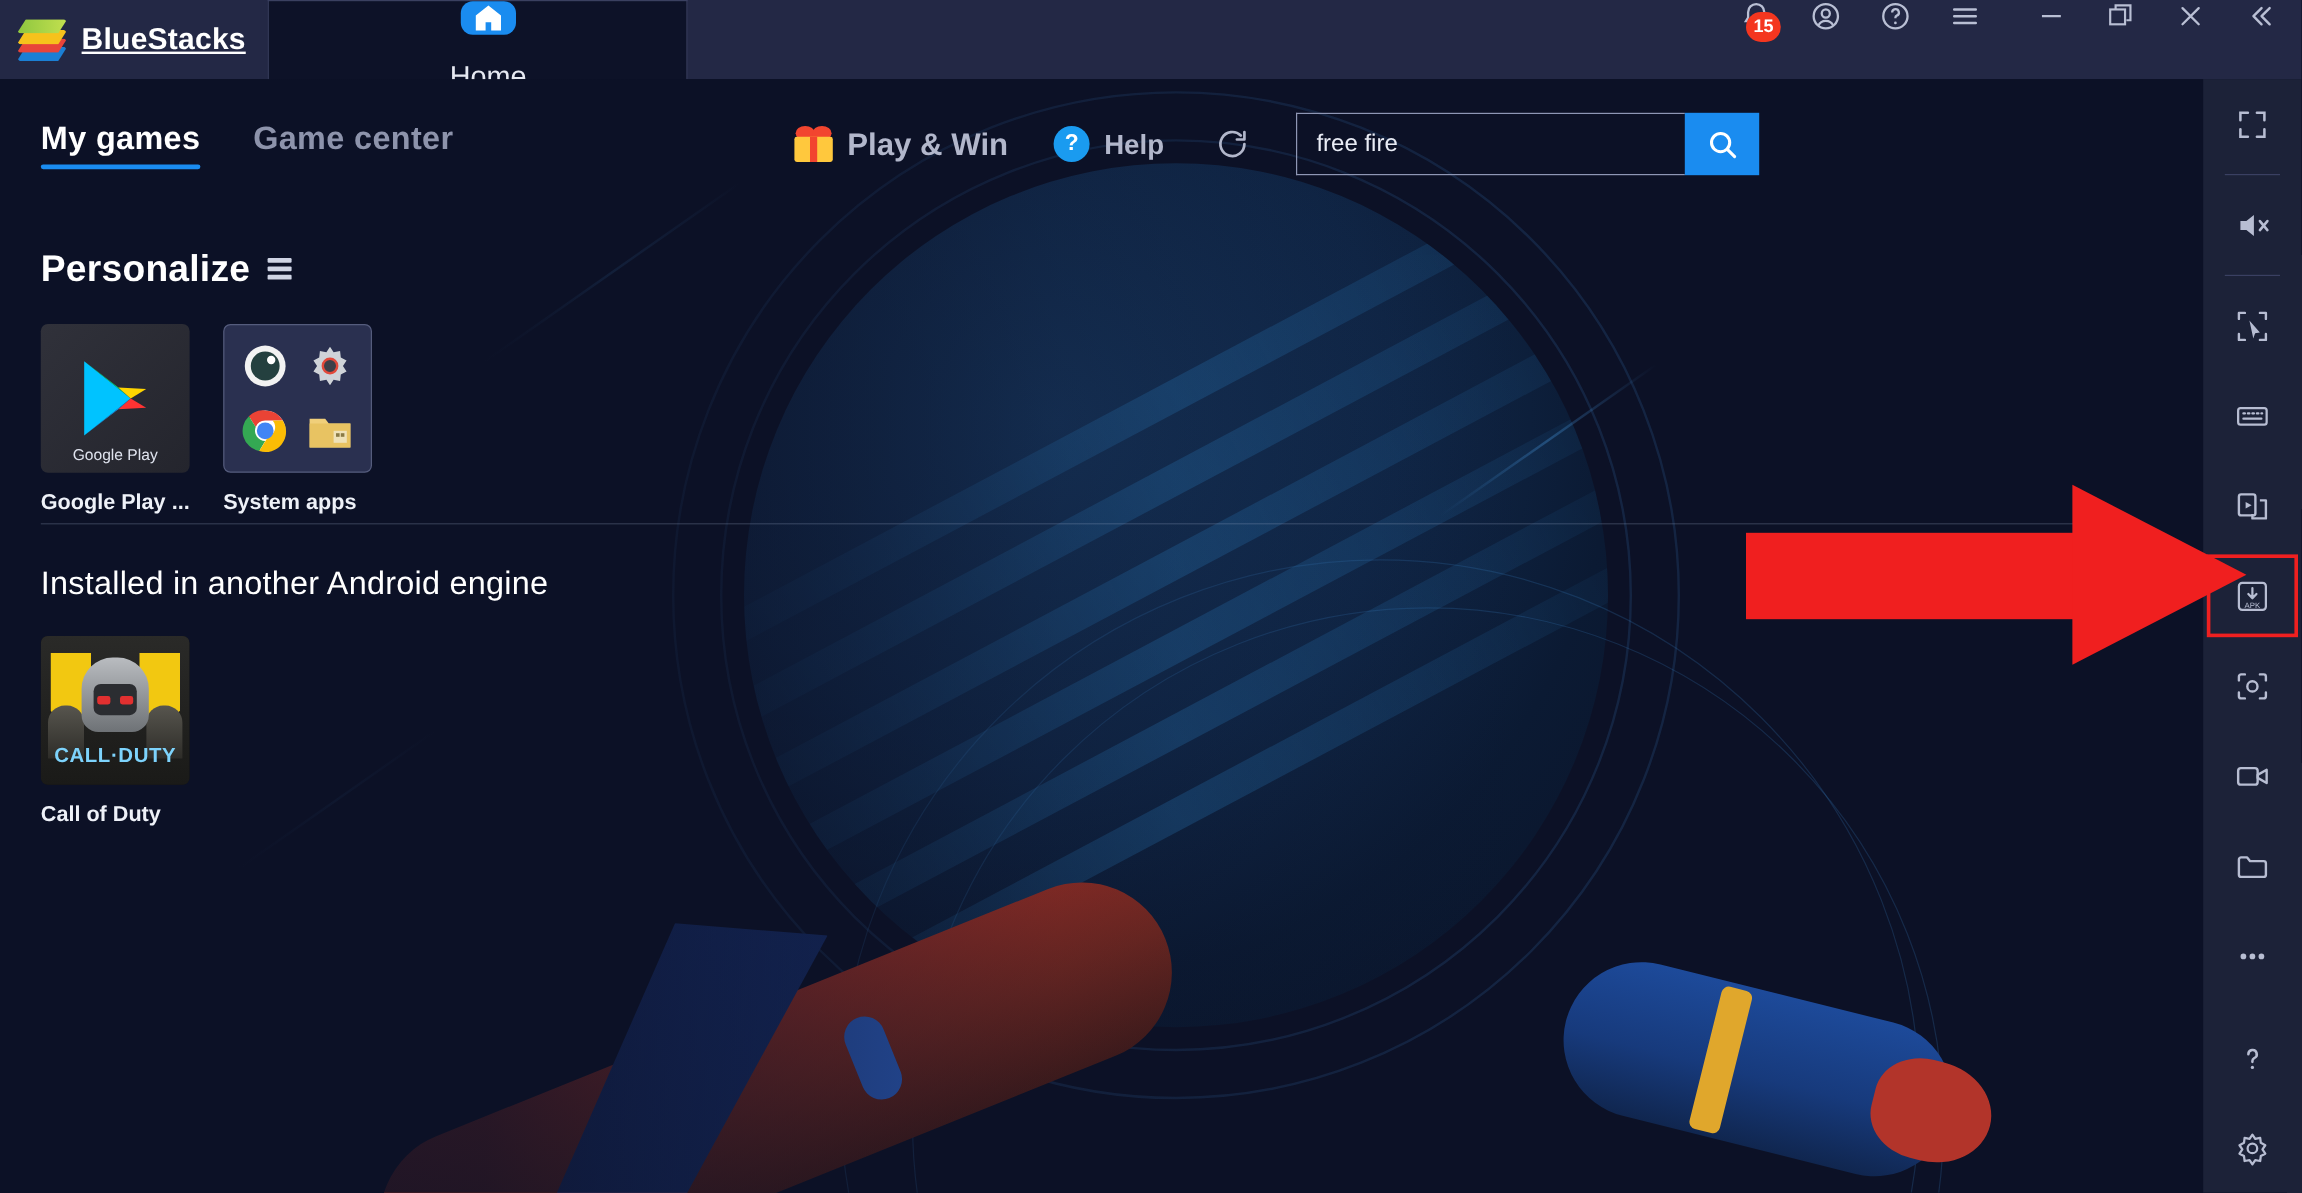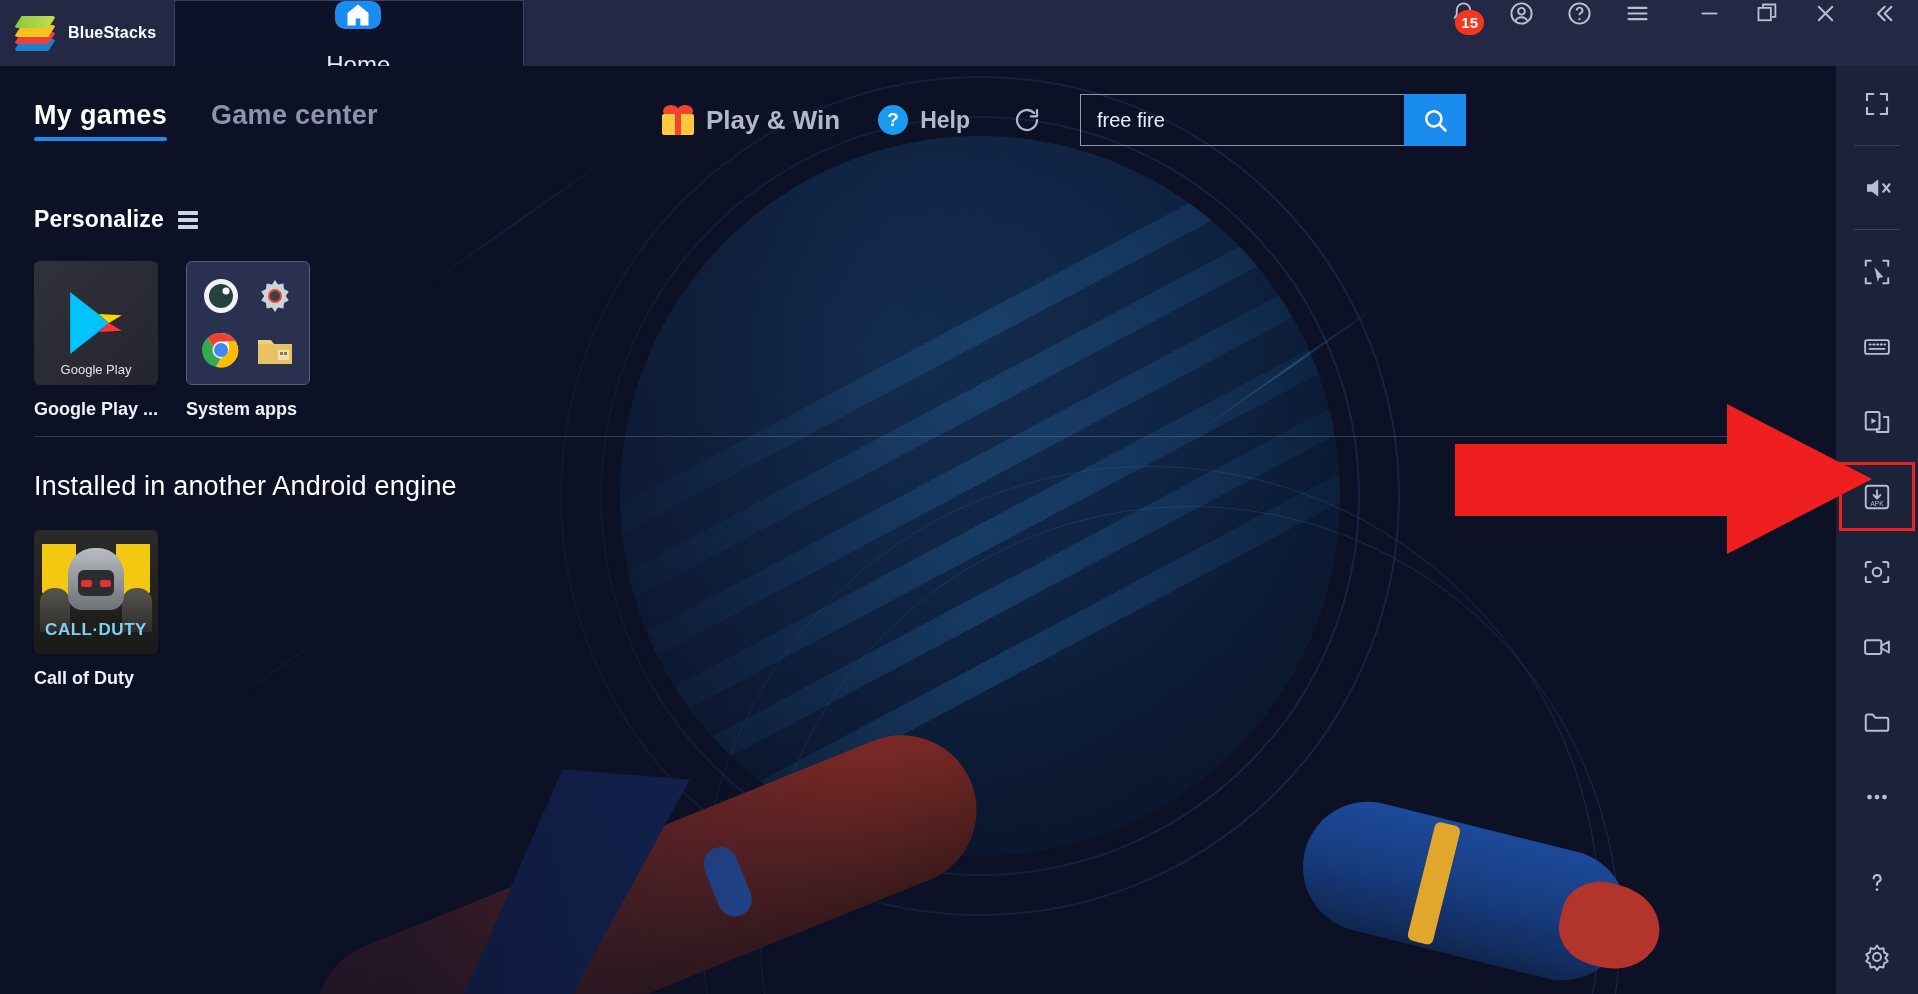--- a/index.html
+++ b/index.html
@@ -12,21 +12,21 @@
   .titlebar { position:absolute; left:0; top:0; width:1918px; height:66px;
               background:#232845; display:flex; align-items:stretch; }
   .brand { display:flex; align-items:center; gap:12px; padding:0 18px 0 14px; height:66px; }
   .brand-logo { width:42px; height:34px; position:relative; }
   .brand-logo i { position:absolute; left:0; width:42px; height:12px; border-radius:3px/6px;
                   transform:skewX(-0deg); display:block; }
   .bl-1 { top:0;  background:linear-gradient(90deg,#8dc63f,#c3e04f); clip-path:polygon(18% 0,100% 0,82% 100%,0% 100%); }
   .bl-2 { top:9px; background:#f6c21c; clip-path:polygon(18% 0,100% 0,82% 100%,0% 100%); }
   .bl-3 { top:16px; background:#e8443a; clip-path:polygon(18% 0,100% 0,82% 100%,0% 100%); }
   .bl-4 { top:23px; background:#1b7fd4; clip-path:polygon(18% 0,100% 0,82% 100%,0% 100%); }
-  .brand-name { font-size:16px; font-weight:bold; letter-spacing:.2px; color:#ffffff; }
+  .brand-name { font-size:25px; font-weight:bold; letter-spacing:.2px; color:#ffffff;text-decoration:underline; }
 
   .tabchip { width:350px; height:66px; background:#0d1228; border:1px solid #3a4060;
              border-bottom:none; display:flex; align-items:center; gap:22px; padding-left:18px;flex-direction:column; }
   .tabchip .home-ic { width:46px; height:46px; border-radius:10px; background:#1a8cf0;
                       display:flex; align-items:center; justify-content:center; }
   .tabchip .home-ic svg { width:28px; height:28px; }
   .tabchip-label { font-size:24px; color:#e6e9f2; font-weight:400; }
 
   .tb-spacer { flex:1; }
   .tb-actions { display:flex; align-items:center; gap:0; padding-right:6px; }
@@ -104,21 +104,21 @@
   .searchwrap { display:flex; align-items:stretch; height:52px; width:386px; }
   .searchbox { flex:1; background:transparent; border:1px solid #8f97b5; border-right:none;
                color:#e9ecf5; font-size:20px; padding:0 16px; outline:none; font-family:"Liberation Sans", sans-serif; }
   .searchbox::placeholder { color:#7f86a3; }
   .searchbtn { width:62px; background:#1a8cf0; display:flex; align-items:center; justify-content:center; }
   .searchbtn svg { width:28px; height:28px; color:#fff; }
 
   
   .section { position:absolute; left:34px; }
   .sec-head { display:flex; align-items:center; gap:14px; }
-  .sec-title { font-size:23px; font-weight:bold; color:#ffffff; letter-spacing:.2px; }
+  .sec-title { font-size:31px; font-weight:bold; color:#ffffff; letter-spacing:.2px; }
   .sec-title.big { font-size:27px; font-weight:400; }
   .tune-ic { display:flex; flex-direction:column; gap:3px; }
   .tune-ic i { display:block; height:4px; background:#cfd4e4; border-radius:1px; }
   .tune-ic i:nth-child(1){ width:20px; margin-left:0; }
   .tune-ic i:nth-child(2){ width:20px; margin-left:0; }
   .tune-ic i:nth-child(3){ width:20px; }
 
   .appgrid { display:flex; gap:28px; margin-top:28px; }
   .app { width:124px; }
   .app-ico { width:124px; height:124px; border-radius:6px; overflow:hidden; position:relative;

